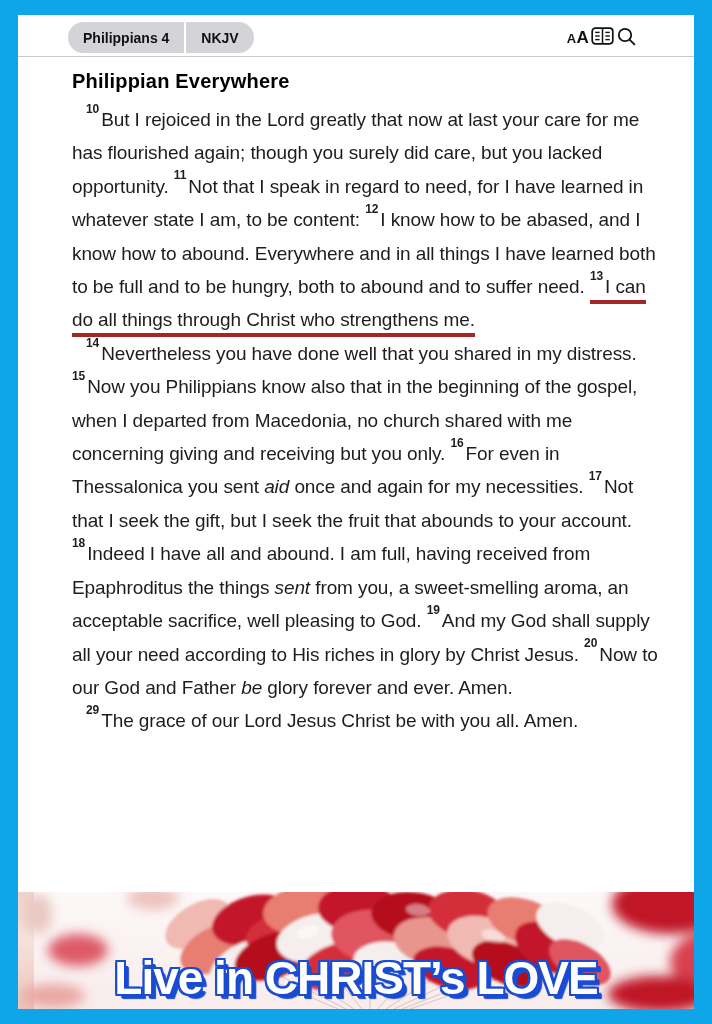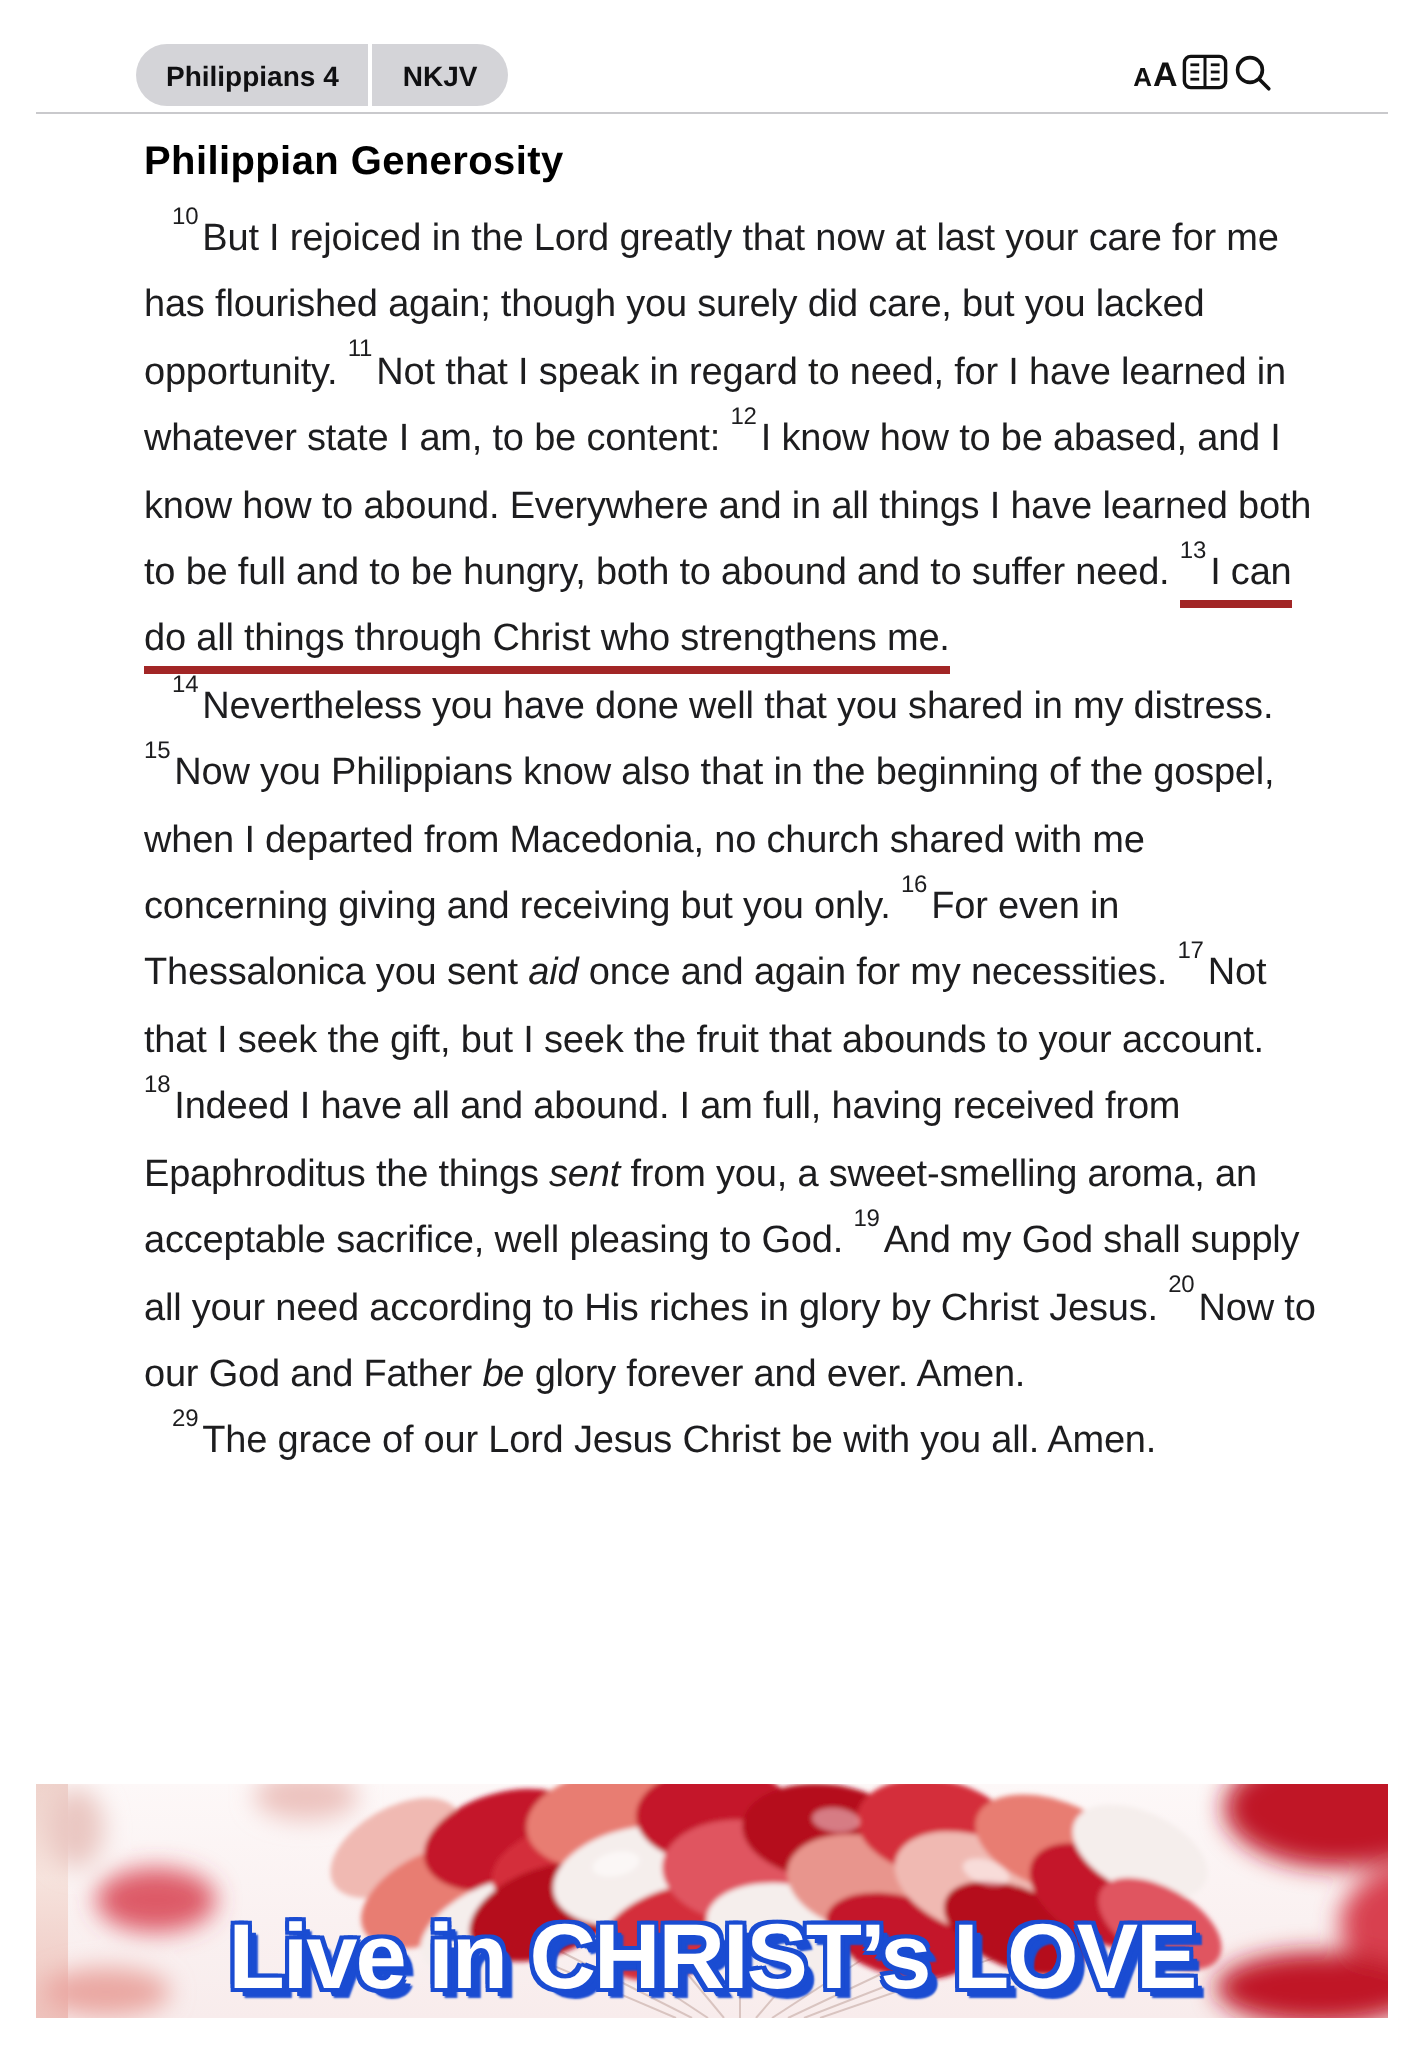--- a/index.html
+++ b/index.html
@@ -6,21 +6,21 @@
   html, body { margin: 0; padding: 0; }
   body {
     width: 712px; height: 1024px;
     font-family: "Liberation Sans", sans-serif;
     background: #0114ef;
     overflow: hidden;
   }
   .frame {
     width: 712px; height: 1024px;
     padding: 15px 18px;
-    background: #ffffff;
+    background: #0ea5e9;
   }
   .page {
     width: 676px; height: 994px;
     background: #ffffff;
     display: flex; flex-direction: column;
     overflow: hidden;
   }
 
   
   .topbar {
@@ -67,21 +67,21 @@
   }
   .section-heading:first-child { margin-top: 7px; }
   .verse-paragraph {
     margin: 0; max-width: 590px;
     font-size: 19px; line-height: 33.4px;
     text-indent: 14px; letter-spacing: -0.1px;
   }
   .verse-paragraph sup {
     font-size: 12px; line-height: 0;
     position: relative; top: -6px;
-    margin-right: 2px; font-weight: 400;
+    margin-right: 2px; font-weight: 700;
   }
   .verse-paragraph em { font-style: italic; }
   .red-underline {
     border-bottom: 4px solid #a22626;
     padding-bottom: 3px;
   }
 
   
   .banner {
     position: relative;
@@ -141,21 +141,21 @@
               <circle cx="8" cy="8" r="6.2" stroke="#111" stroke-width="1.8"></circle>
               <line x1="12.8" y1="12.8" x2="17.4" y2="17.4" stroke="#111" stroke-width="1.8" stroke-linecap="round"></line>
             </svg>
           </span>
         </button>
       </div>
     </div>
 
     <div class="content">
       <div>
-          <h2 class="section-heading">Philippian Generosity</h2>
+          <h2 class="section-heading">Philippian Everywhere</h2>
           <p class="verse-paragraph"><sup>10</sup><span>But I rejoiced in the Lord greatly that now at last your care for me has flourished again; though you surely did care, but you lacked opportunity. </span><sup>11</sup><span>Not that I speak in regard to need, for I have learned in whatever state I am, to be content: </span><sup>12</sup><span>I know how to be abased, and I know how to abound. Everywhere and in all things I have learned both to be full and to be hungry, both to abound and to suffer need. </span><span class="red-underline"><sup>13</sup><span>I can do all things through Christ who strengthens me.</span></span></p>
           <p class="verse-paragraph"><sup>14</sup><span>Nevertheless you have done well that you shared in my distress. </span><sup>15</sup><span>Now you Philippians know also that in the beginning of the gospel, when I departed from Macedonia, no church shared with me concerning giving and receiving but you only. </span><sup>16</sup><span>For even in Thessalonica you sent </span><em>aid</em><span> once and again for my necessities. </span><sup>17</sup><span>Not that I seek the gift, but I seek the fruit that abounds to your account. </span><sup>18</sup><span>Indeed I have all and abound. I am full, having received from Epaphroditus the things </span><em>sent</em><span> from you, a sweet-smelling aroma, an acceptable sacrifice, well pleasing to God. </span><sup>19</sup><span>And my God shall supply all your need according to His riches in glory by Christ Jesus. </span><sup>20</sup><span>Now to our God and Father </span><em>be</em><span> glory forever and ever. Amen.</span></p>
           <p class="verse-paragraph"><sup>29</sup><span>The grace of our Lord Jesus Christ be with you all. Amen.</span></p>
         </div>
     </div>
 
     <div class="banner">
       <svg viewBox="0 0 676 117" preserveAspectRatio="none">
         <defs>
           <filter id="soft" x="-60%" y="-60%" width="220%" height="220%">

